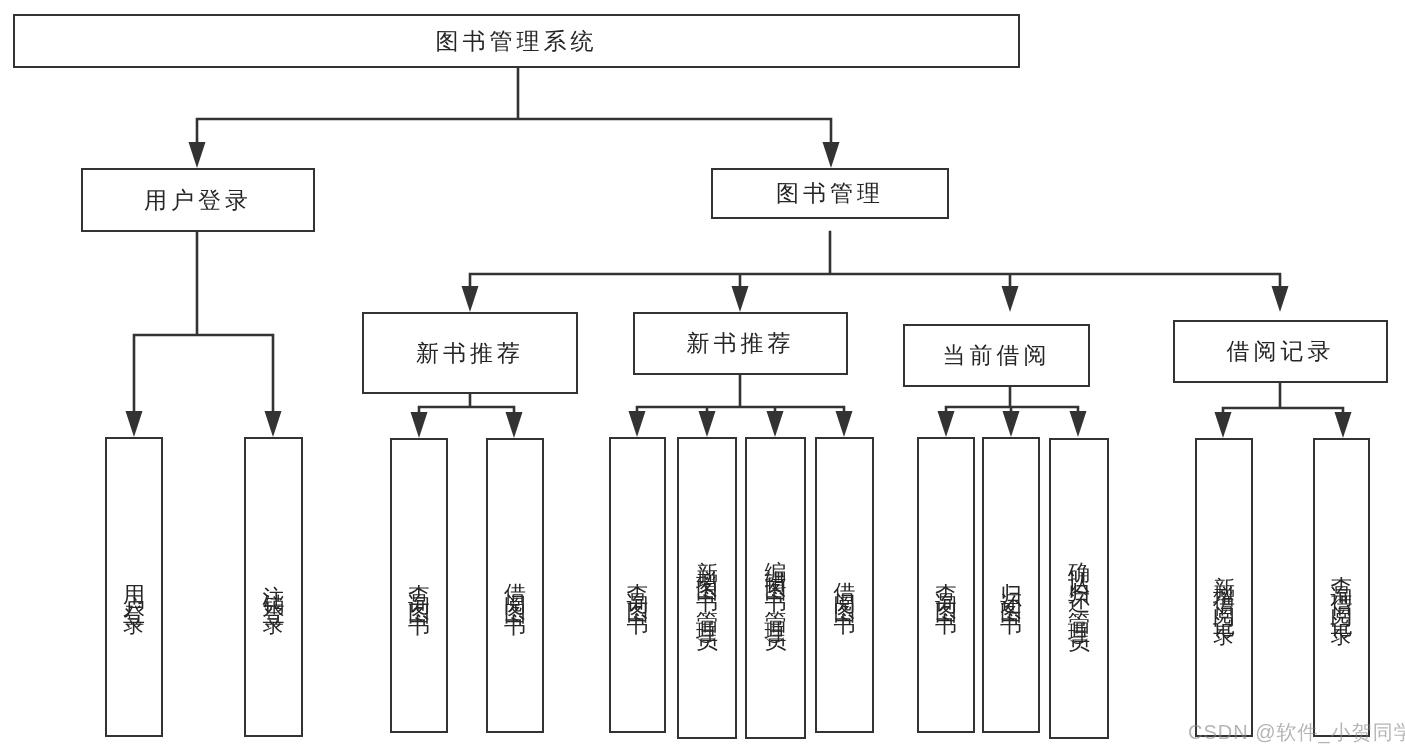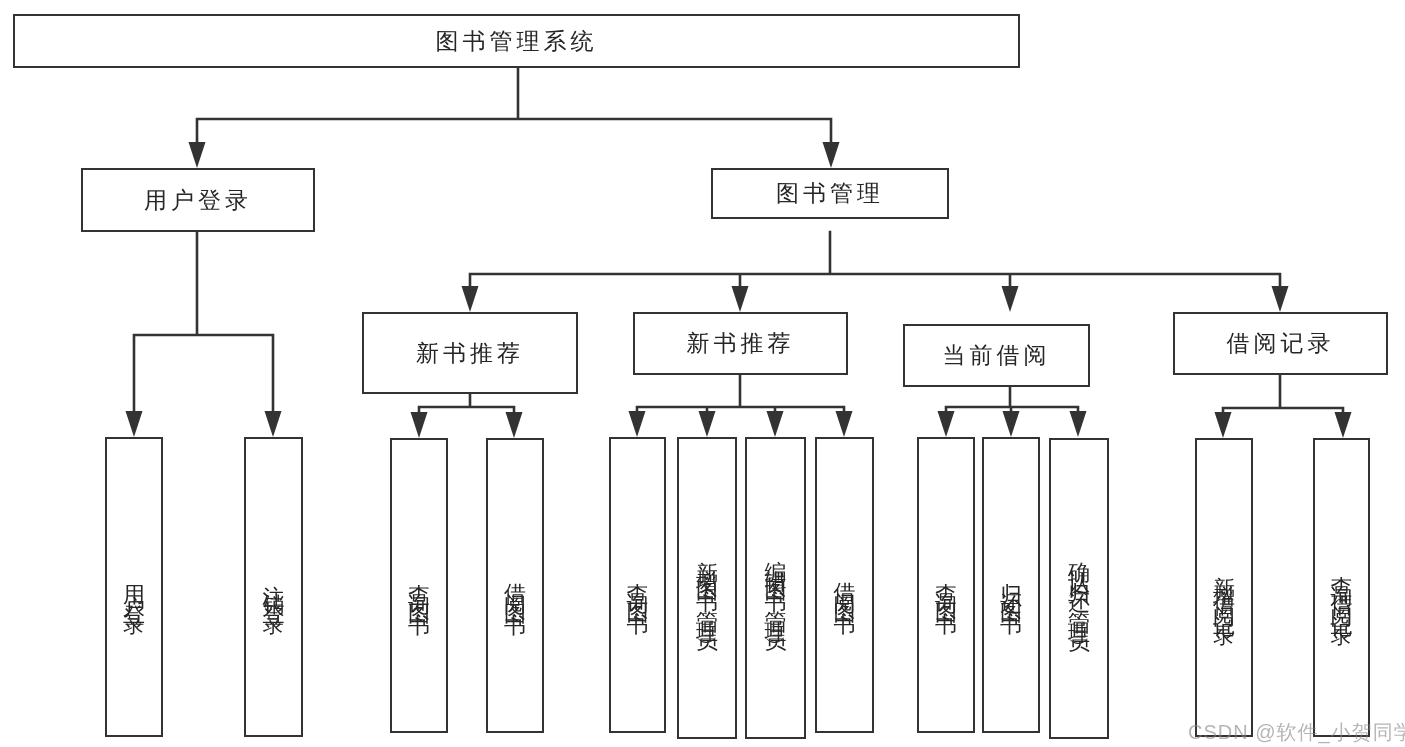--- a/index.html
+++ b/index.html
@@ -74,21 +74,21 @@
   </svg>
 
   <div class="node h" style="left:13px; top:14px; width:1007px; height:54px;">图书管理系统</div>
 
   <div class="node h" style="left:81px; top:168px; width:234px; height:64px;">用户登录</div>
   <div class="node h" style="left:711px; top:168px; width:238px; height:51px;">图书管理</div>
 
   <div class="node h" style="left:362px; top:312px; width:216px; height:82px;">新书推荐</div>
   <div class="node h" style="left:633px; top:312px; width:215px; height:63px;">新书推荐</div>
   <div class="node h" style="left:903px; top:312px; width:187px; height:63px;margin-top:12px;">当前借阅</div>
-  <div class="node h" style="left:1173px; top:312px; width:215px; height:63px;">借阅记录</div>
+  <div class="node h" style="left:1173px; top:320px; width:215px; height:63px;">借阅记录</div>
 
   <div class="node v" style="left:105px; top:437px; width:58px; height:300px;">用户登录</div>
   <div class="node v" style="left:244px; top:437px; width:59px; height:300px;">注销登录</div>
 
   <div class="node v" style="left:390px; top:438px; width:58px; height:295px;">查询图书</div>
   <div class="node v" style="left:486px; top:438px; width:58px; height:295px;">借阅图书</div>
 
   <div class="node v" style="left:609px; top:437px; width:57px; height:296px;">查询图书</div>
   <div class="node v" style="left:677px; top:437px; width:60px; height:302px;">新增图书（管理员）</div>
   <div class="node v" style="left:745px; top:437px; width:61px; height:302px;">编辑图书（管理员）</div>

